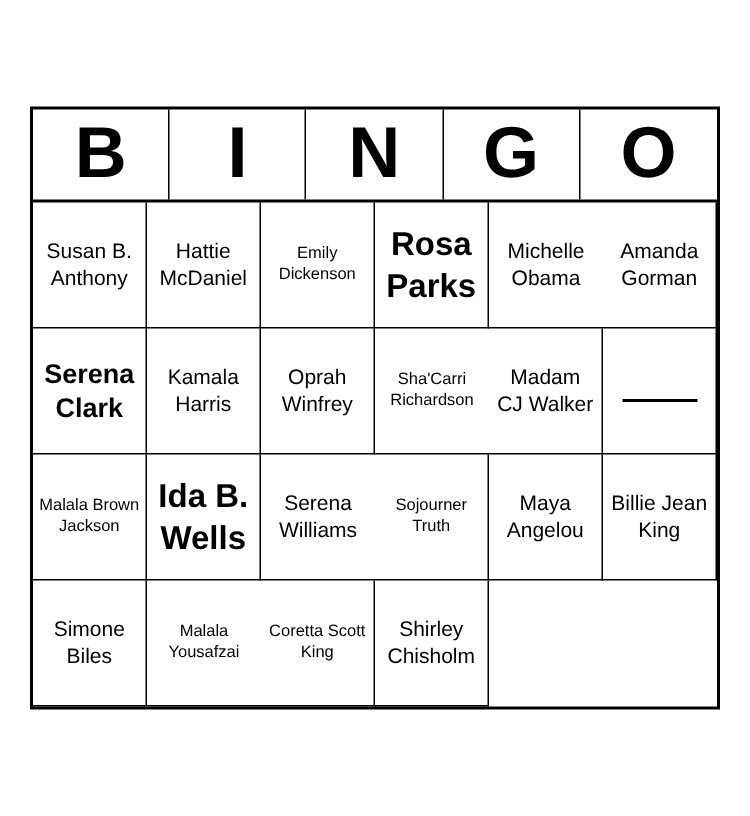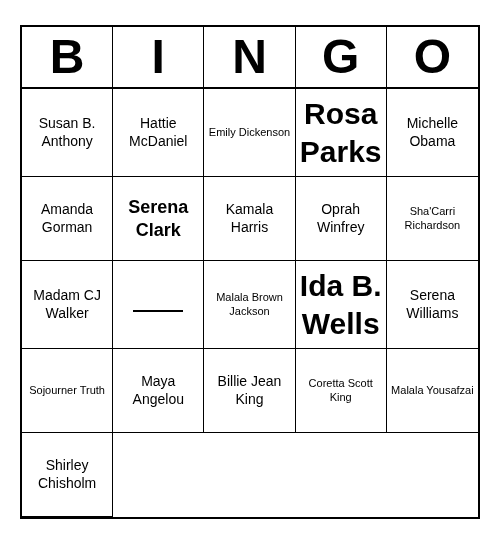--- a/index.html
+++ b/index.html
@@ -37,21 +37,21 @@
       border-right: 1px solid #000;
       line-height: 1.1;
     }
 
     .bingo-letter:last-child {
       border-right: none;
     }
 
     .bingo-grid {
       display: grid;
-      grid-template-columns: repeat(5, 1fr);
+      grid-template-columns: repeat(6, 1fr);
     }
 
     .bingo-cell {
       border-right: 1px solid #000;
       border-bottom: 1px solid #000;
       display: flex;
       align-items: center;
       justify-content: center;
       text-align: center;
       min-height: 84px;
@@ -65,21 +65,21 @@
     .bingo-cell:nth-child(n+21) {
       
     }
 
     .cell-text {
       font-size: 14px;
       line-height: 1.25;
     }
 
     .cell-text.large {
-      font-size: 30px;
+      font-size: 22px;
       font-weight: bold;
     }
 
     .cell-text.medium {
       font-size: 18px;
       font-weight: bold;
     }
 
     .cell-text.small {
       font-size: 11px;
@@ -152,22 +152,25 @@
       <div class="bingo-cell">
         <span class="cell-text small">Sojourner Truth</span>
       </div>
       <div class="bingo-cell">
         <span class="cell-text">Maya Angelou</span>
       </div>
       <div class="bingo-cell">
         <span class="cell-text">Billie Jean King</span>
       </div>
       <div class="bingo-cell">
-        <span class="cell-text small">Coretta Scott King</span>
+        <span class="cell-text">Simone Biles</span>
       </div>
       <div class="bingo-cell">
         <span class="cell-text small">Malala Yousafzai</span>
+      </div>
+      <div class="bingo-cell">
+        <span class="cell-text small">Coretta Scott King</span>
       </div>
       <div class="bingo-cell">
         <span class="cell-text">Shirley Chisholm</span>
       </div>
     </div>
 </div>
 
 </body></html>

